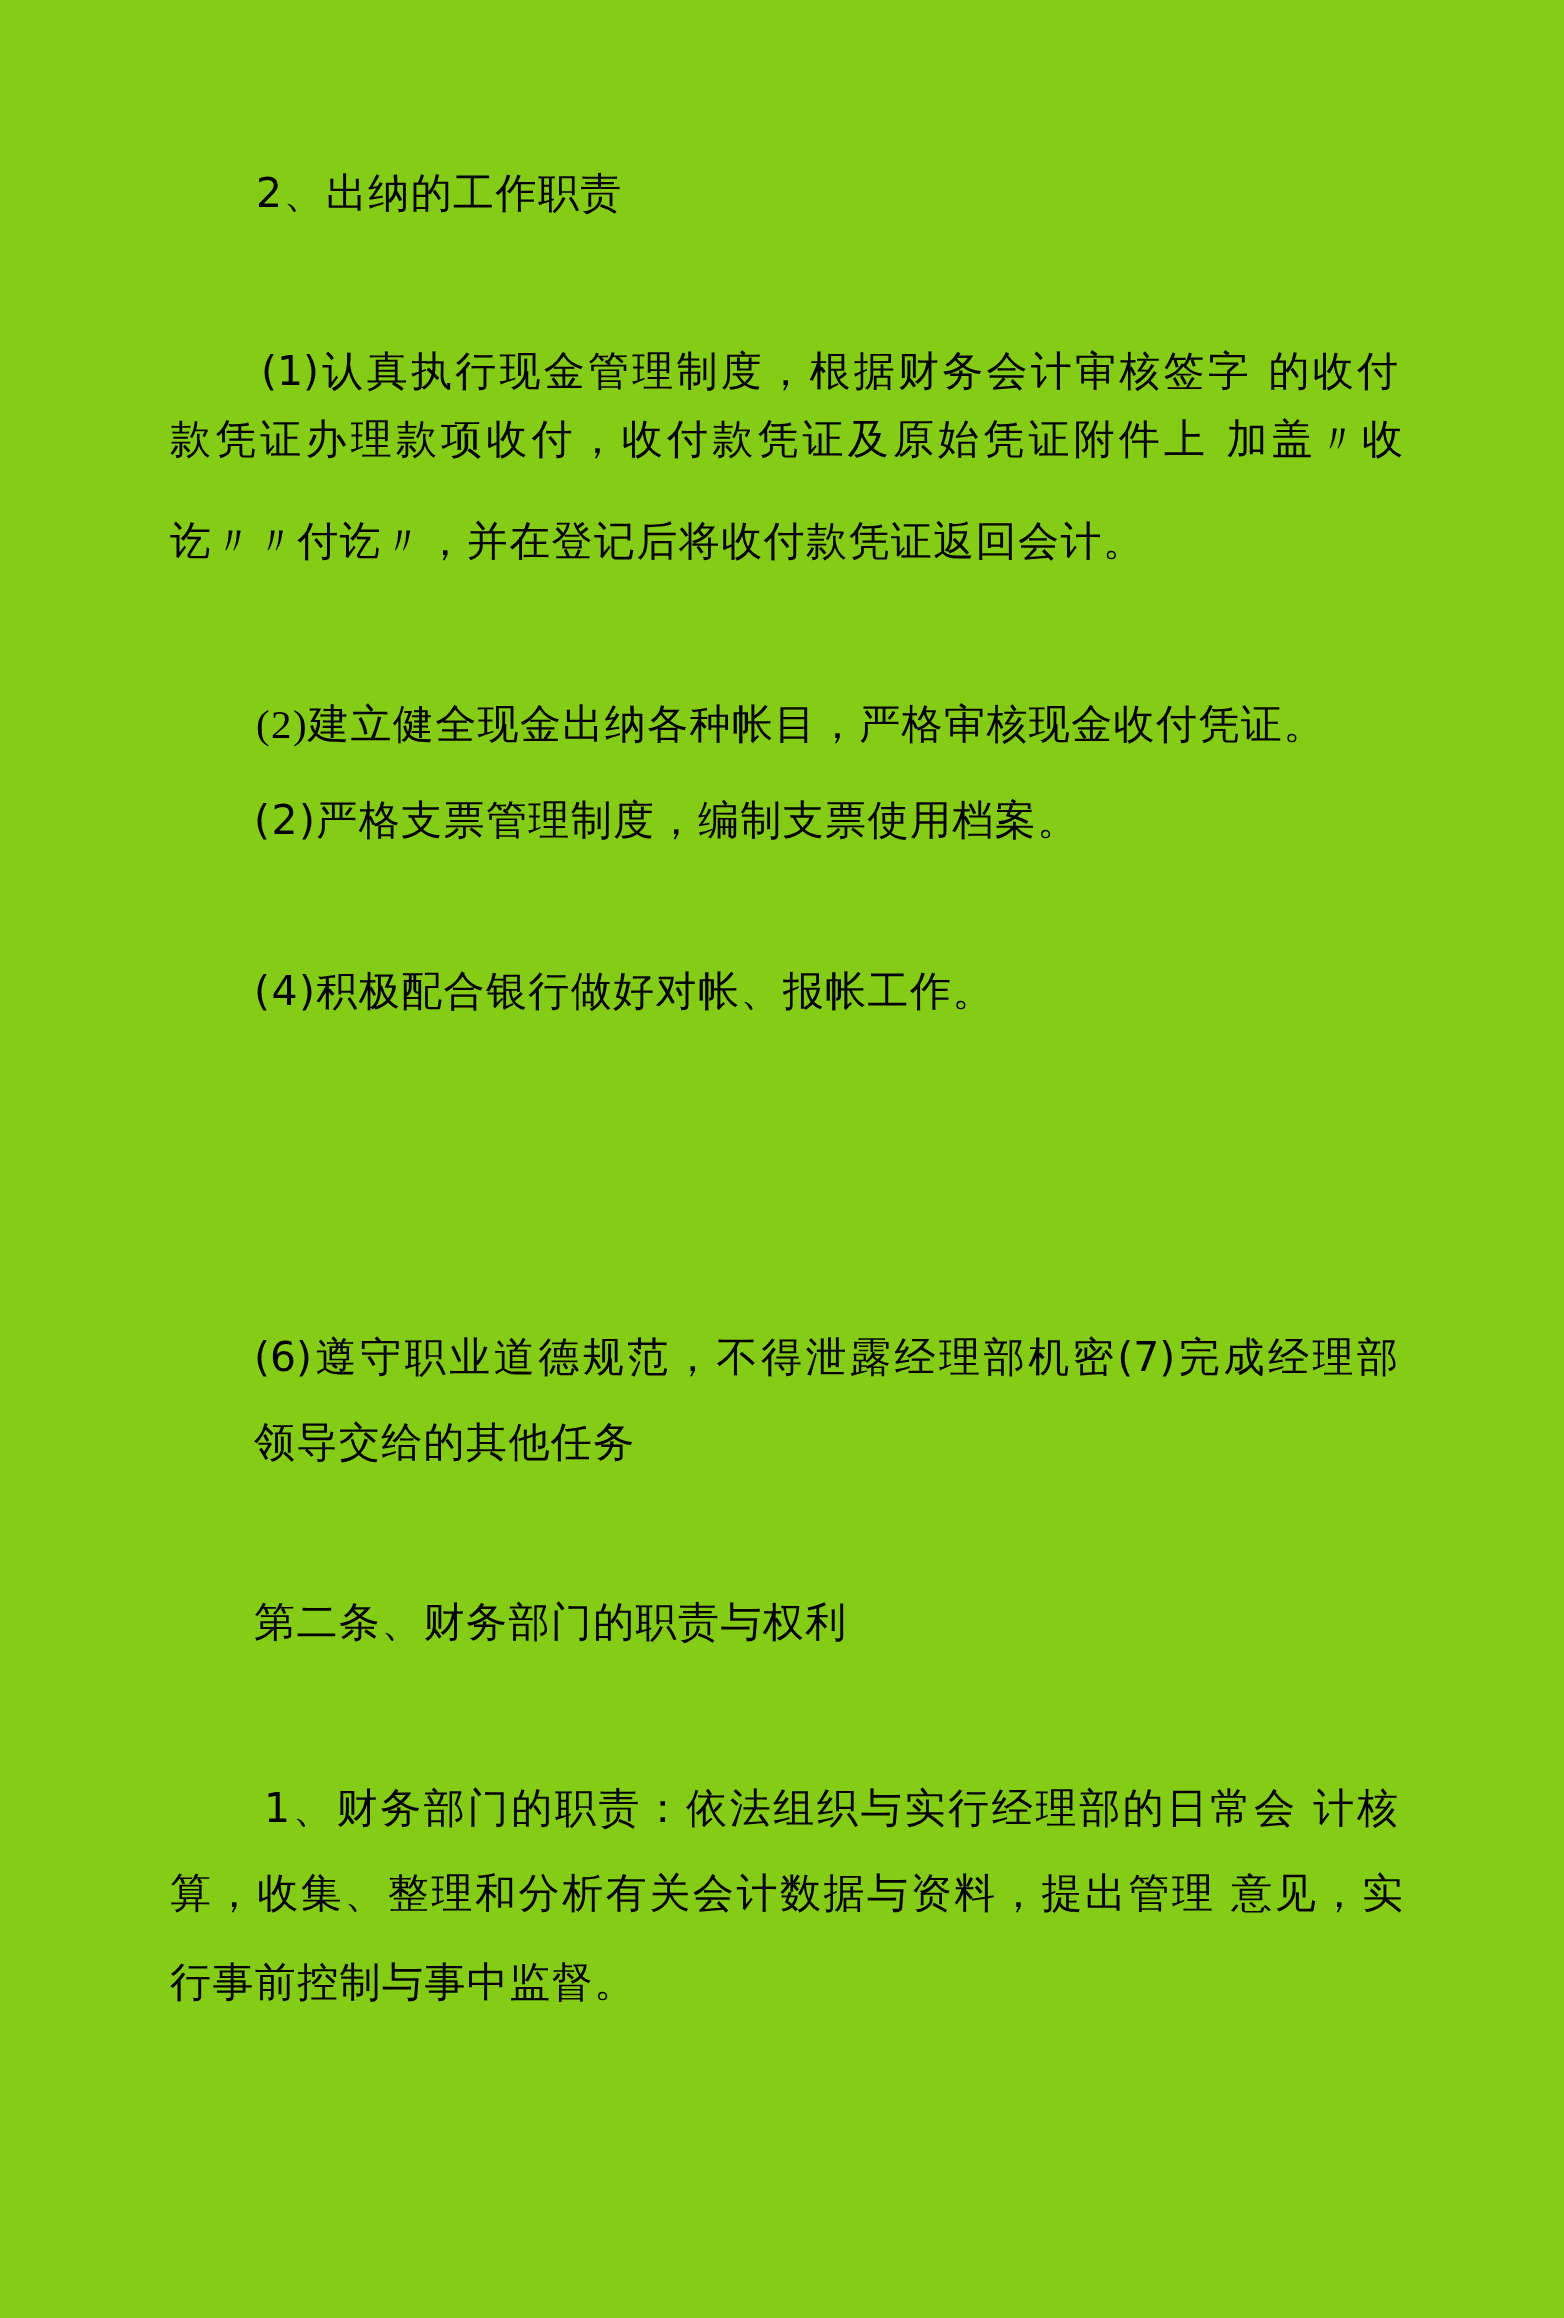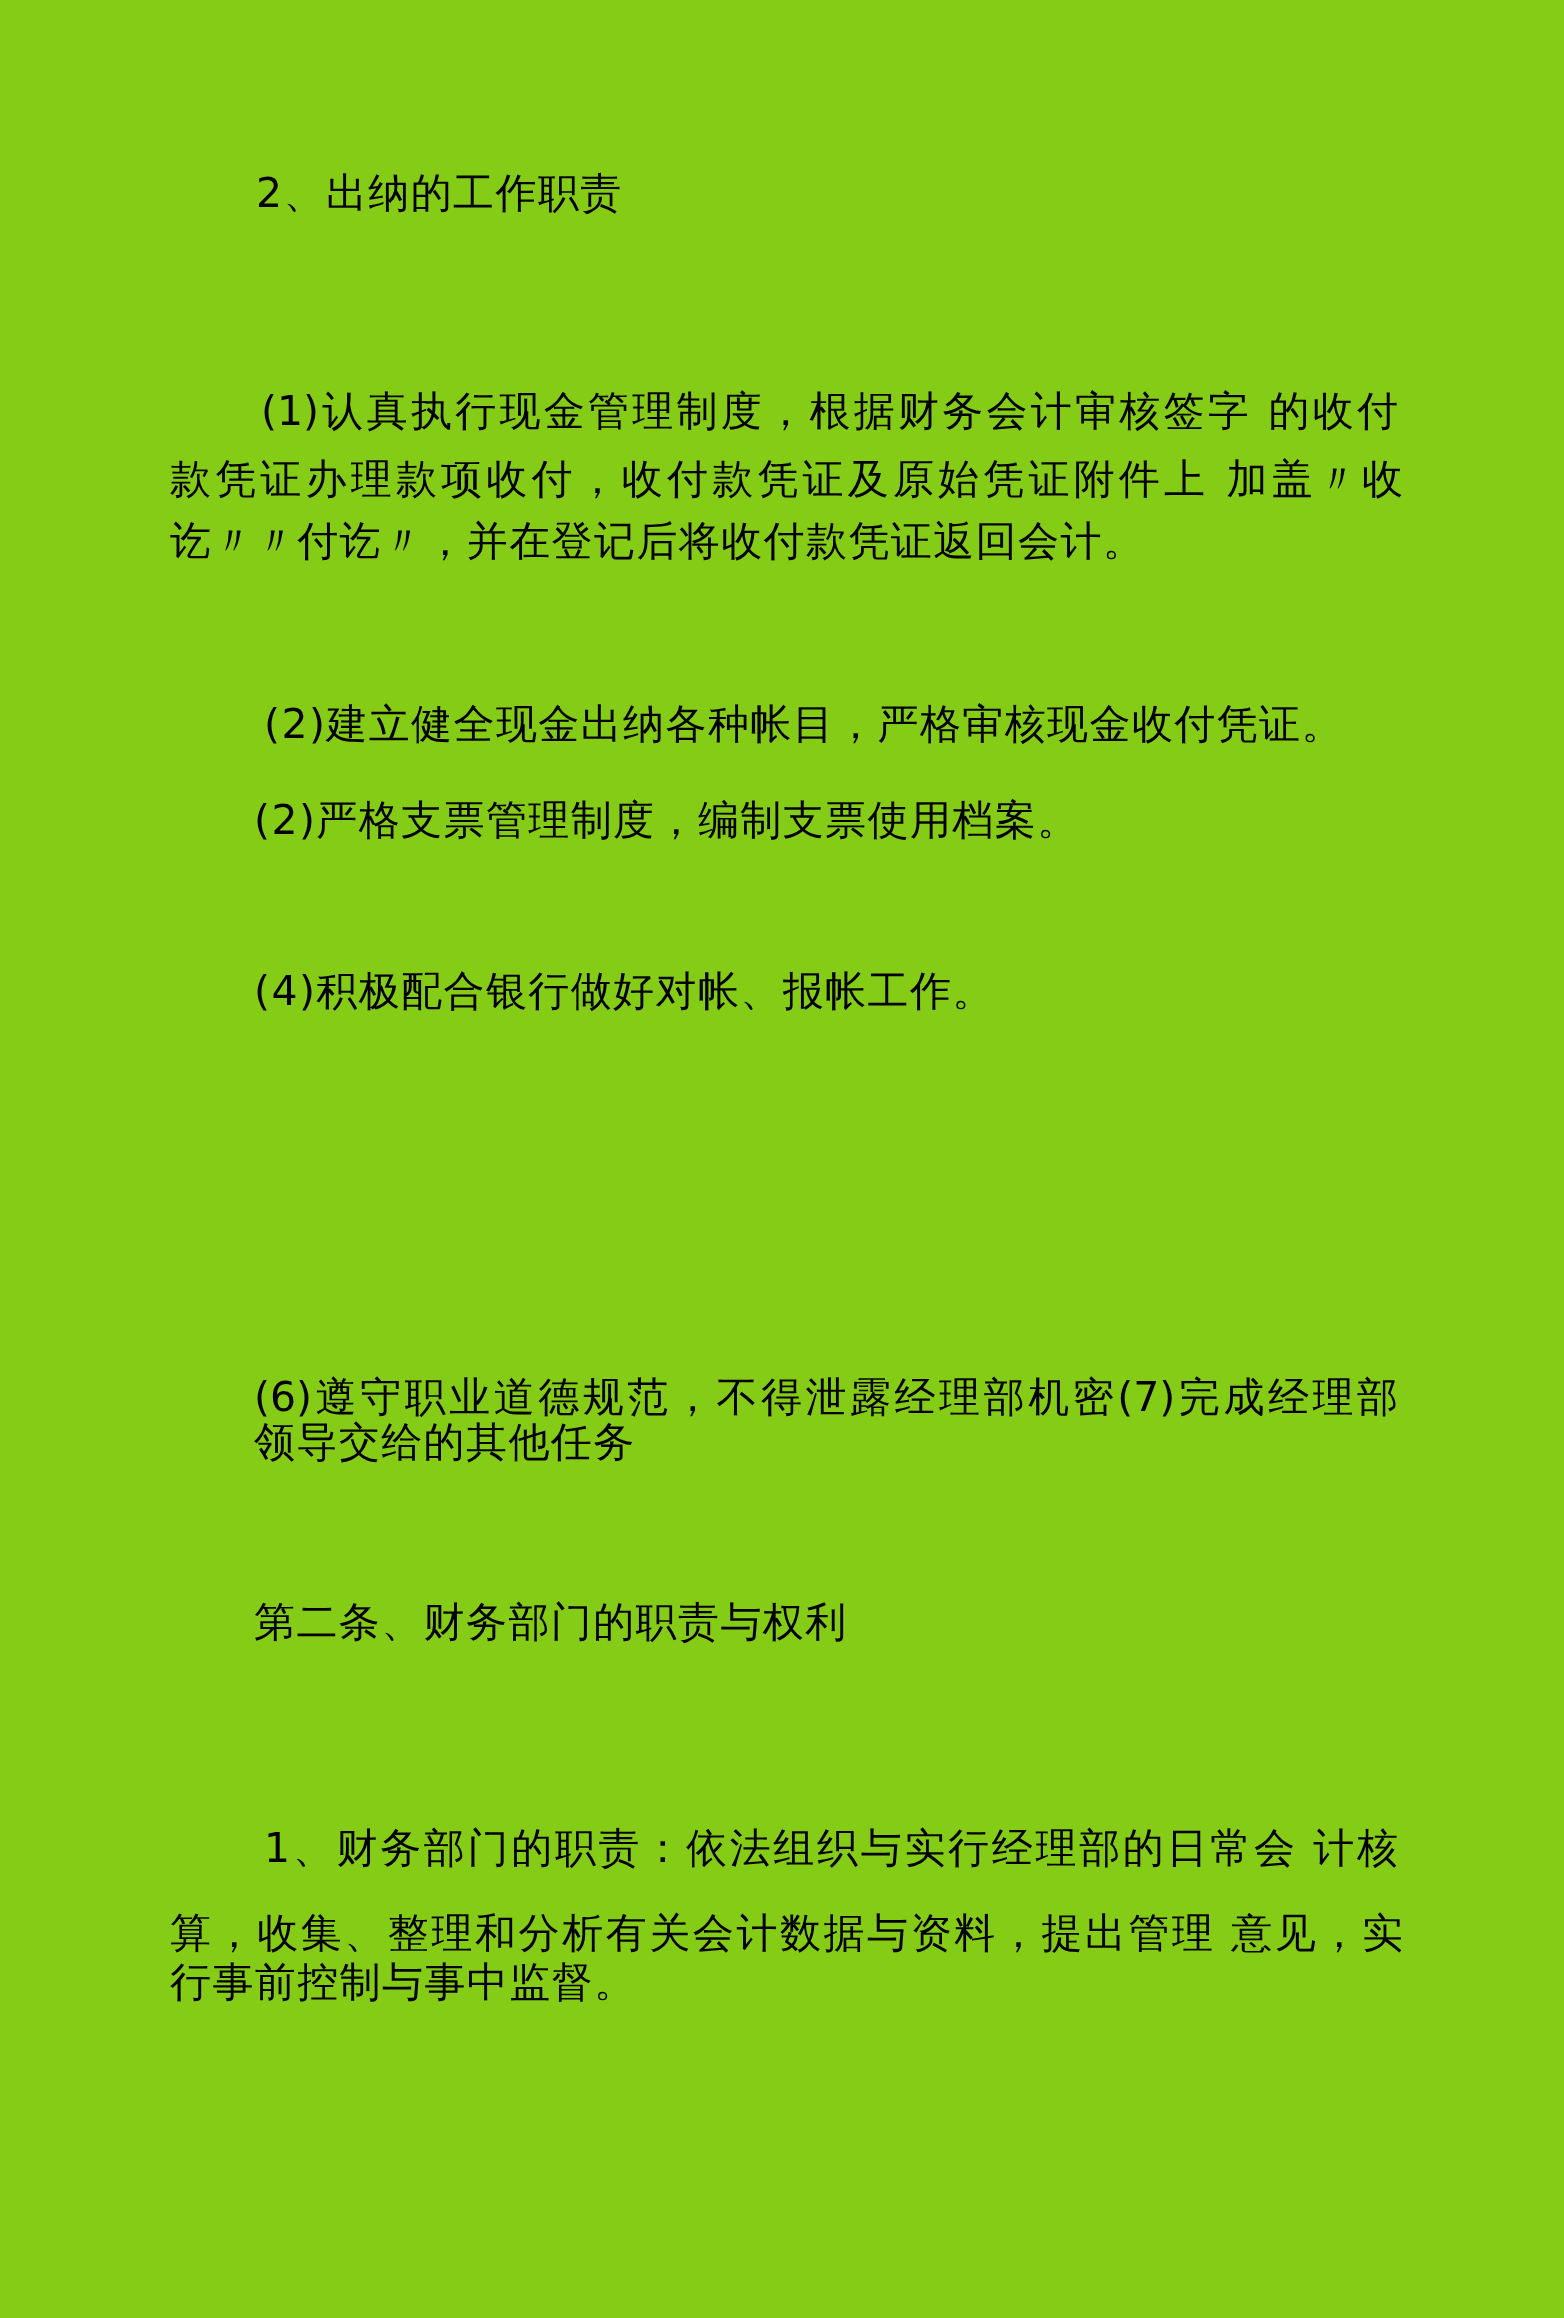--- a/index.html
+++ b/index.html
@@ -29,35 +29,34 @@
       white-space: pre;
       letter-spacing: 1.4px;
       color: #000000;
     }
     .just {
       width: 1233px;
       text-align: justify;
       text-align-last: justify;
       white-space: normal;
       letter-spacing: 0;
-      margin-top: 40px;
     }
   </style>
 </head>
 <body>
 
 <div class="page">
 
   <div class="line" style="left:256px; top:168px;">2、出纳的工作职责</div>
 
   <div class="line just" style="left:261px; top:346px; width:1137px;">(1)认真执行现金管理制度，根据财务会计审核签字 的收付</div>
   <div class="line just" style="left:170px; top:414px;">款凭证办理款项收付，收付款凭证及原始凭证附件上 加盖〃收</div>
   <div class="line" style="left:170px; top:516px;">讫〃〃付讫〃，并在登记后将收付款凭证返回会计。</div>
 
-  <div class="line" style="left:264px; top:699px;">(2)建立健全现金出纳各种帐目，严格审核现金收付凭证。</div>
+  <div class="line" style="left:256px; top:699px;font-family:Liberation Serif, serif;">(2)建立健全现金出纳各种帐目，严格审核现金收付凭证。</div>
 
   <div class="line" style="left:254px; top:795px;">(2)严格支票管理制度，编制支票使用档案。</div>
 
   <div class="line" style="left:254px; top:966px;text-align:center;">(4)积极配合银行做好对帐、报帐工作。</div>
 
 
   <div class="line just" style="left:254px; top:1332px; width:1144px;">(6)遵守职业道德规范，不得泄露经理部机密(7)完成经理部</div>
   <div class="line" style="left:254px; top:1417px;">领导交给的其他任务</div>
 
   <div class="line" style="left:254px; top:1597px;">第二条、财务部门的职责与权利</div>

